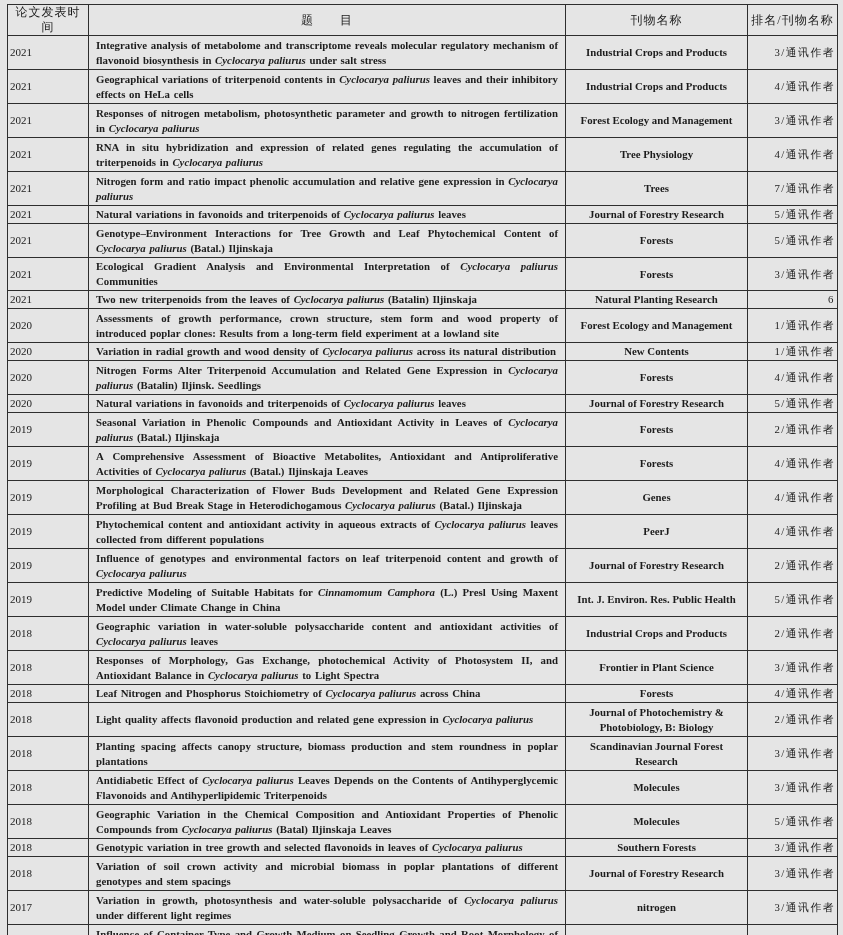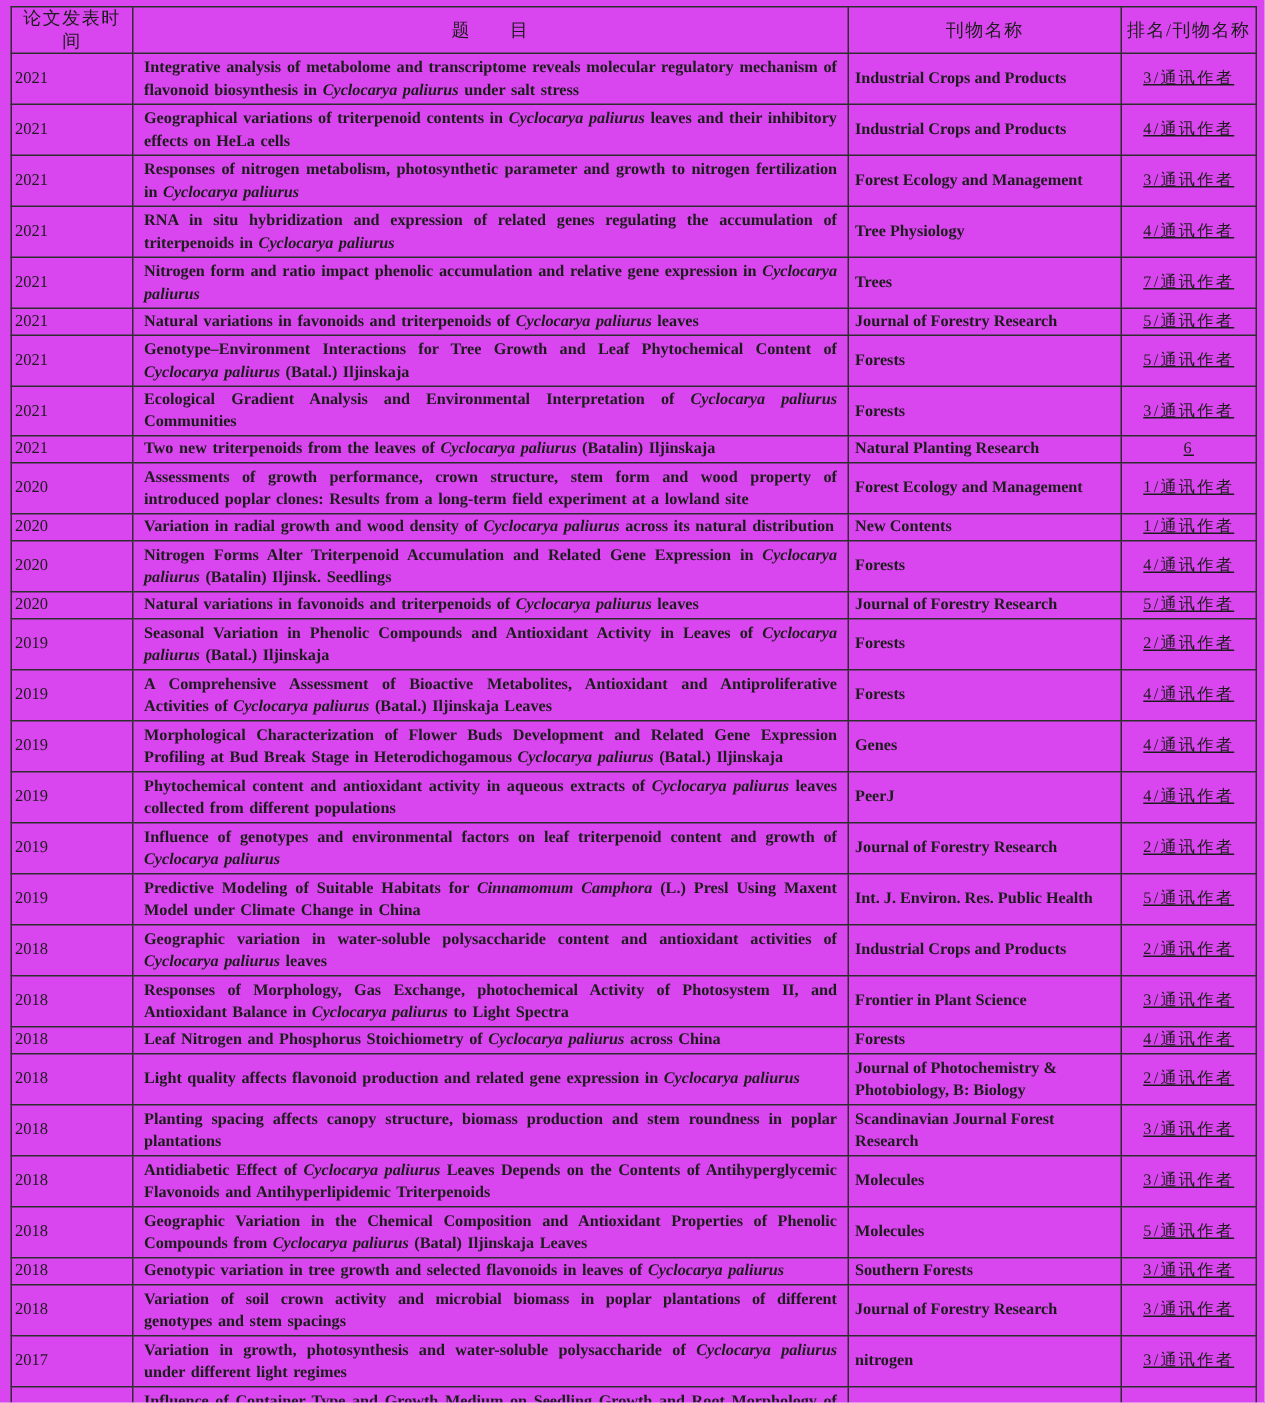--- a/index.html
+++ b/index.html
@@ -6,21 +6,21 @@
   body {
     width: 843px; height: 935px;
     background: #fdfdfd;
     font-family: "Liberation Serif", "DejaVu Serif", serif;
     color: #1c1c1c;
   }
   .page {
     position: relative;
     width: 843px; height: 935px;
     overflow: hidden;
-    background: #d946ef;
+    background: #e5e5e5;
   }
   table.pub-table {
     position: absolute;
     left: 7px; top: 4px;
     width: 830px;
     border-collapse: collapse;
     table-layout: fixed;
   }
   .pub-table th, .pub-table td {
     border: 1px solid #2e2e2e;
@@ -43,29 +43,29 @@
   }
   td.c-title {
     text-align: justify;
     text-align-last: left;
     padding: 1px 7px;
     font-size: 10.8px;
     word-spacing: 1px;
     font-weight: bold;
   }
   td.c-journal {
+    text-align: center;
     font-weight: bold;
     font-size: 10.8px;
     padding: 1px 4px;
   }
   td.c-rank {
-    text-align: center;
+    text-align: right;
     font-size: 10.8px;
     letter-spacing: 1.5px;
-    text-decoration: underline;
   }
   td.c-title i { font-style: italic; }
   
   tr.row-tall td { height: 31px; }
   tr.row-short td { height: 15px; }
 </style>
 </head>
 <body>
 
 <div class="page">

